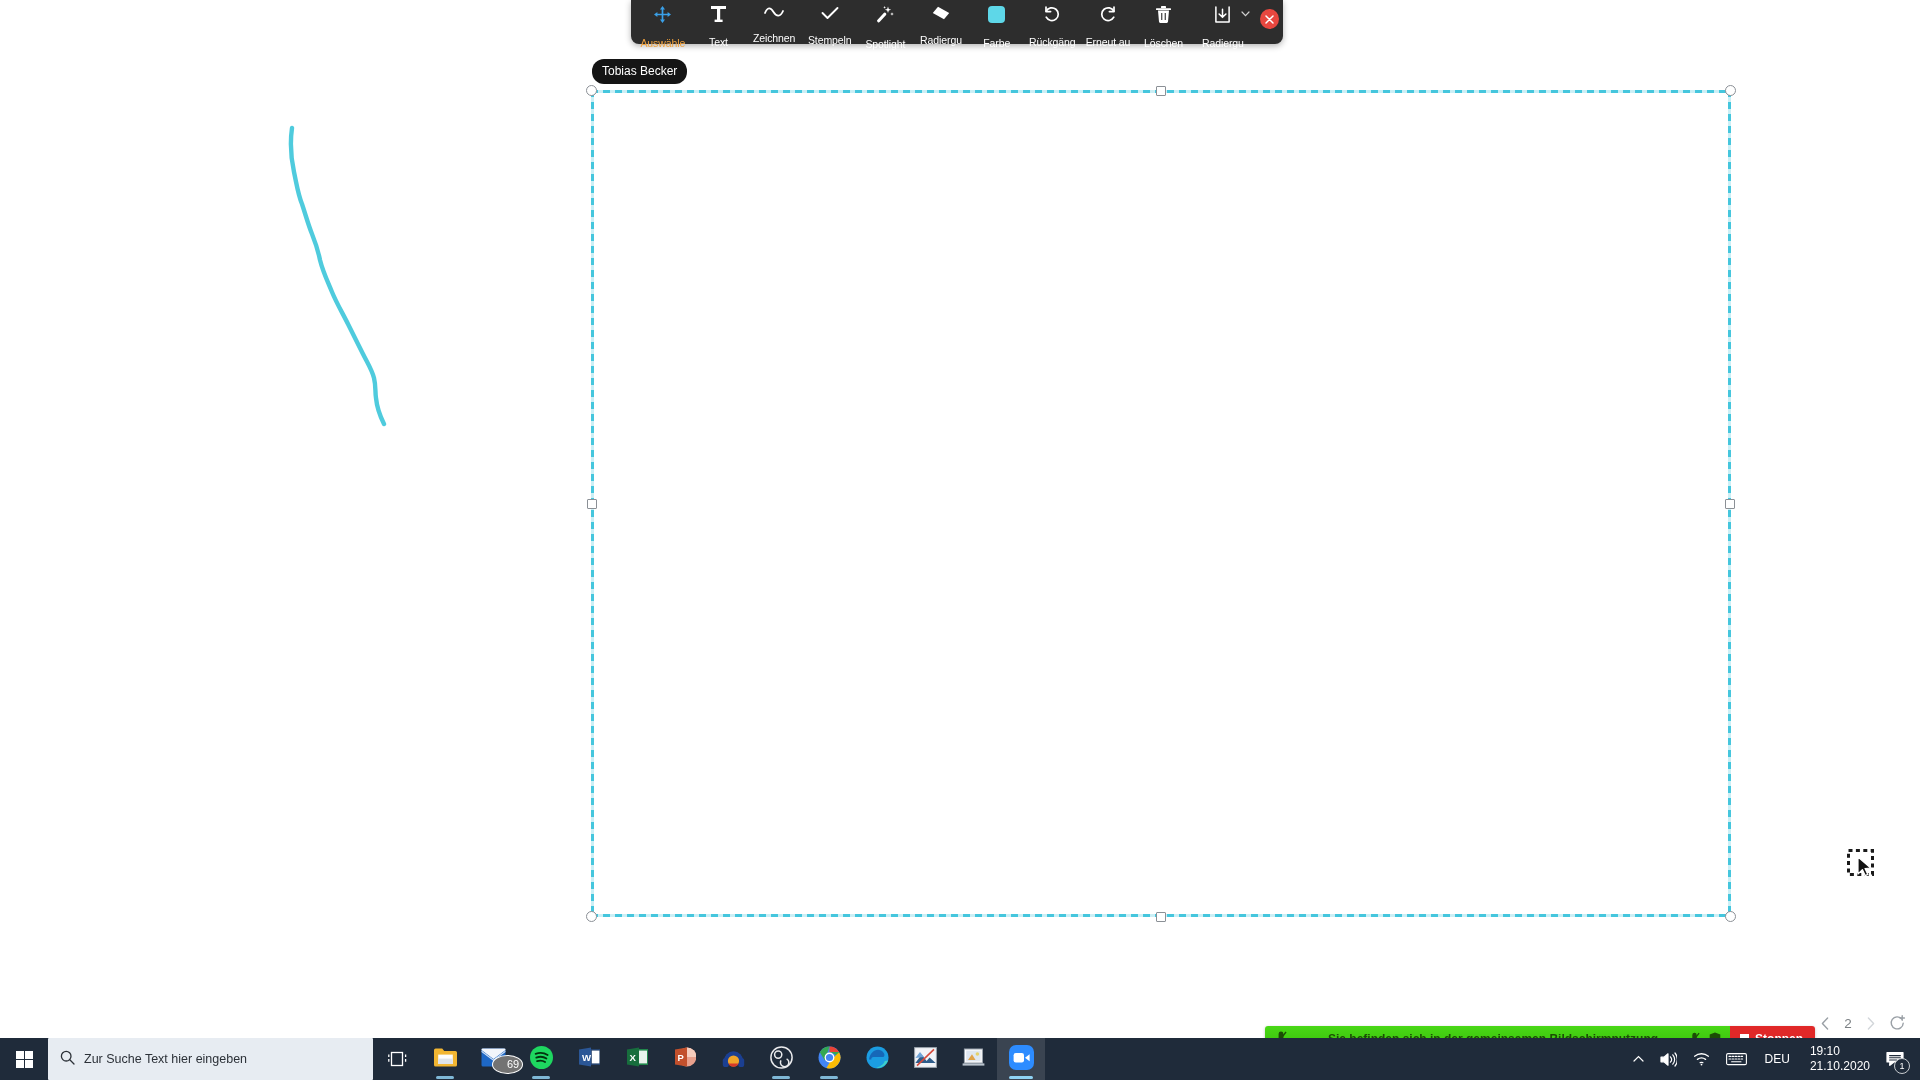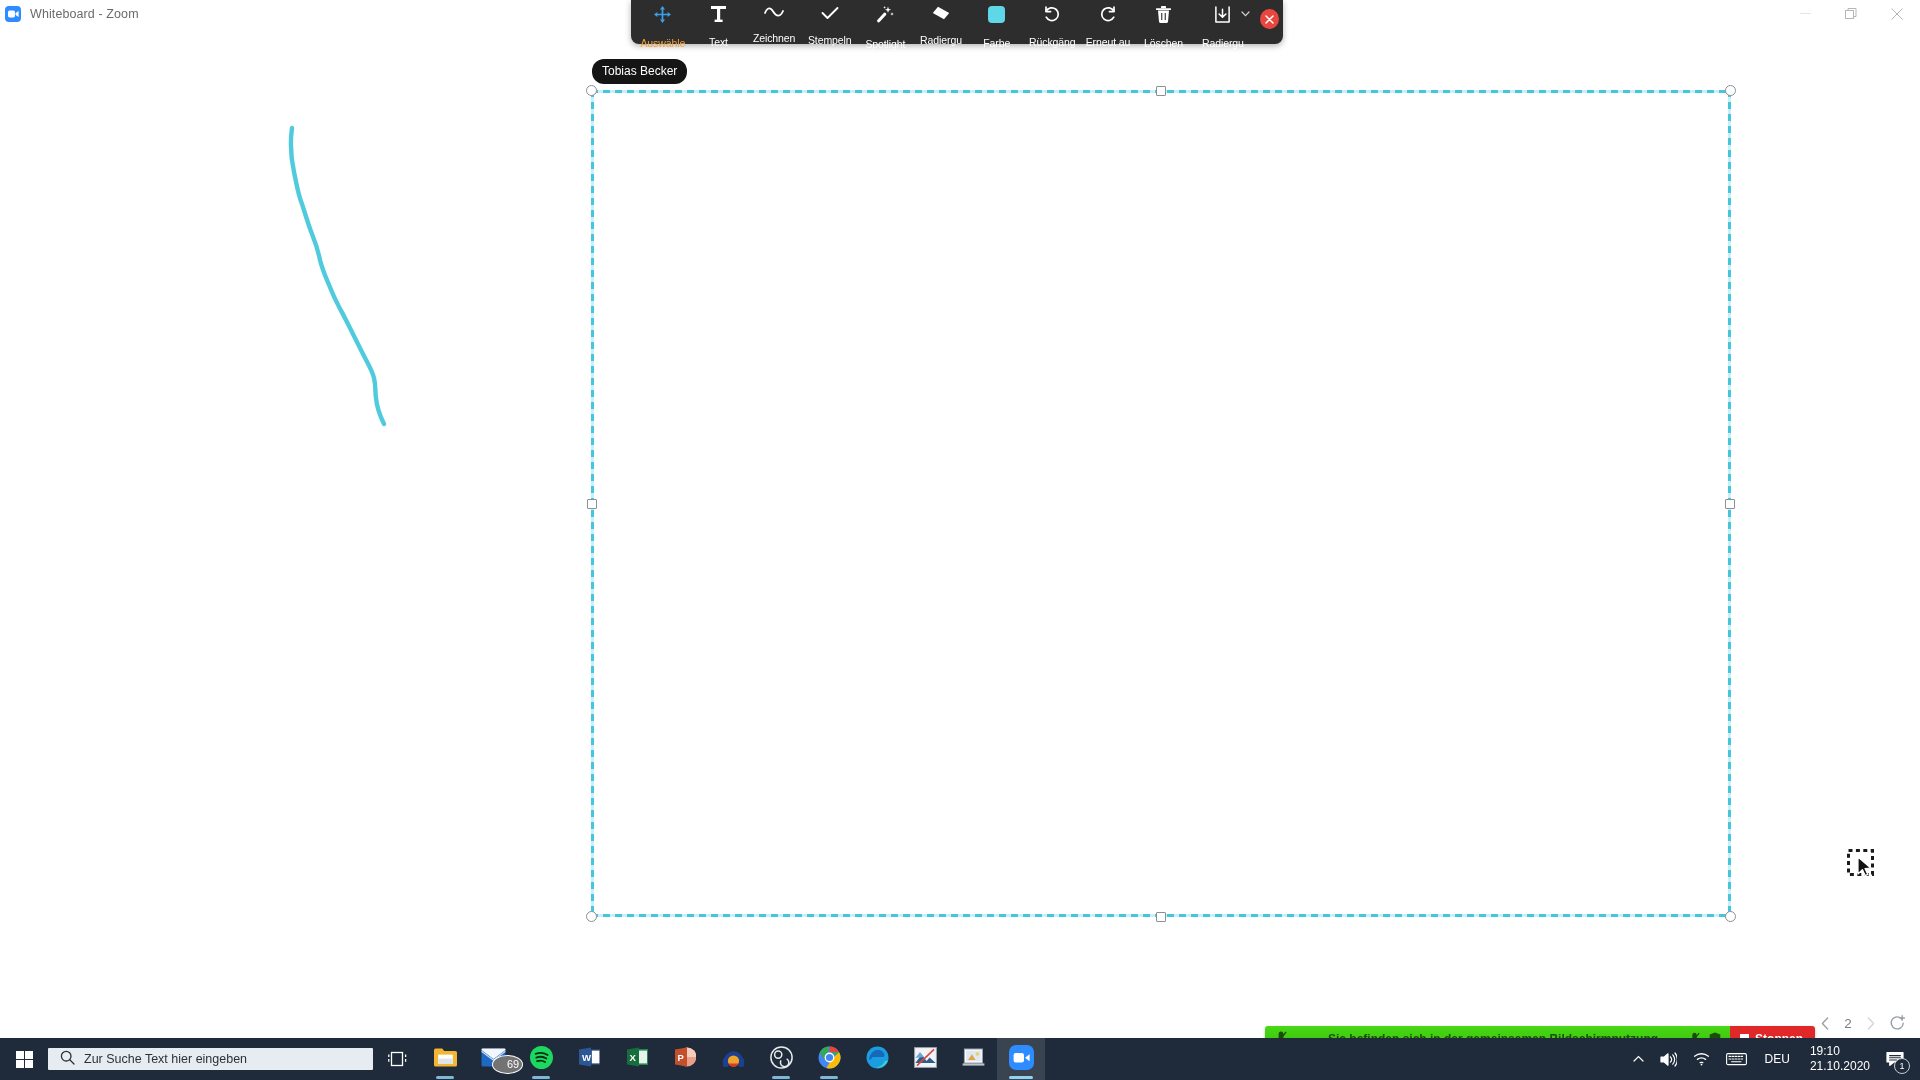--- a/index.html
+++ b/index.html
@@ -169,21 +169,21 @@
     display: flex; align-items: center;
   }
   .start-btn {
     width: 48px; height: 42px;
     display: flex; align-items: center; justify-content: center;
   }
   .win-logo { width: 17px; height: 17px; display: grid;
     grid-template-columns: 8px 8px; grid-template-rows: 8px 8px; gap: 1px; }
   .win-logo i { background: #ffffff; display:block; }
   .search-box {
-    width: 325px; height: 22px; margin-left: 0px;
+    width: 325px; height: 42px; margin-left: 0px;
     background: #e7ecf2; border-radius: 1px;
     display: flex; align-items: center; gap: 9px;
     padding-left: 12px; box-sizing: border-box;
   }
   .search-box .sp { font-size: 12.5px; color: #2c3138; }
   .tb-item {
     width: 48px; height: 42px; position: relative;
     display: flex; align-items: center; justify-content: center;
   }
   .tb-item.active { background: rgba(255,255,255,.12); }
@@ -216,47 +216,20 @@
   }
 
   
   .cursor { position: absolute; left: 1847px; top: 849px; }
 </style>
 </head>
 <body>
 
 <div id="screen">
 
-  <div class="titlebar">
-    <div class="title-app-icon">
-      <svg width="11" height="8" viewBox="0 0 11 8">
-        <rect x="0" y="0.6" width="7" height="6.8" rx="1.6" fill="#fff"></rect>
-        <path d="M7.6 3 L10.6 1.1 V6.9 L7.6 5 Z" fill="#fff"></path>
-      </svg>
-    </div>
-    <div class="title-text">Whiteboard - Zoom</div>
-    <div class="win-controls">
-      <div class="win-btn">
-        <svg width="11" height="11" viewBox="0 0 11 11">
-            <rect x="0" y="5" width="11" height="1" fill="#e6e6e6"></rect>
-          </svg>
-      </div>
-      <div class="win-btn">
-        <svg width="12" height="12" viewBox="0 0 12 12" fill="none" stroke="#b6b6b6" stroke-width="1">
-          <rect x="0.5" y="2.5" width="8" height="8"></rect>
-            <path d="M3 2.5V0.5h8v8H9"></path>
-        </svg>
-      </div>
-      <div class="win-btn">
-        <svg width="12" height="12" viewBox="0 0 12 12" stroke="#b6b6b6" stroke-width="1">
-          <path d="M0.5 0.5 L11.5 11.5 M11.5 0.5 L0.5 11.5"></path>
-        </svg>
-      </div>
-    </div>
-  </div>
 
   <div class="wb-toolbar">
 
     <div class="tool active">
       <span class="ticon">
         <svg width="17" height="17" viewBox="0 0 20 20" fill="#3aa0e8">
           <path d="M10 0 L13 4 H11 V9 H16 V7 L20 10 L16 13 V11 H11 V16 H13 L10 20 L7 16 H9 V11 H4 V13 L0 10 L4 7 V9 H9 V4 H7 Z"></path>
         </svg>
       </span>
       <span class="tlabel">Auswähle</span>

